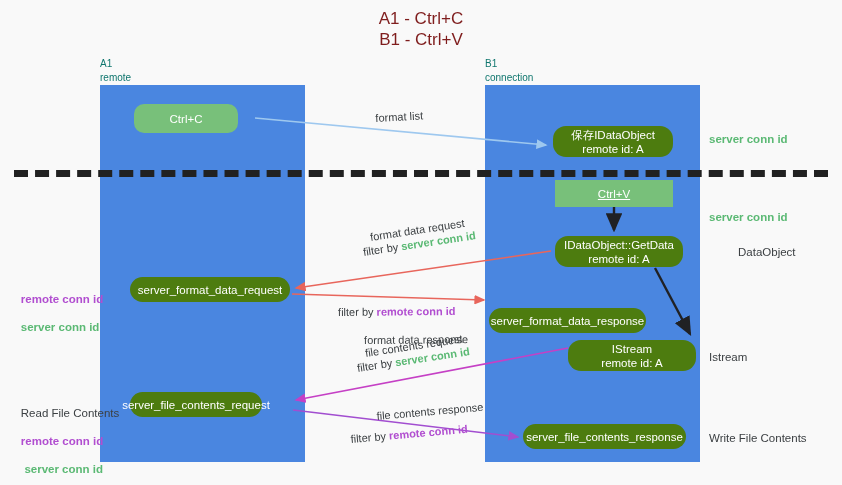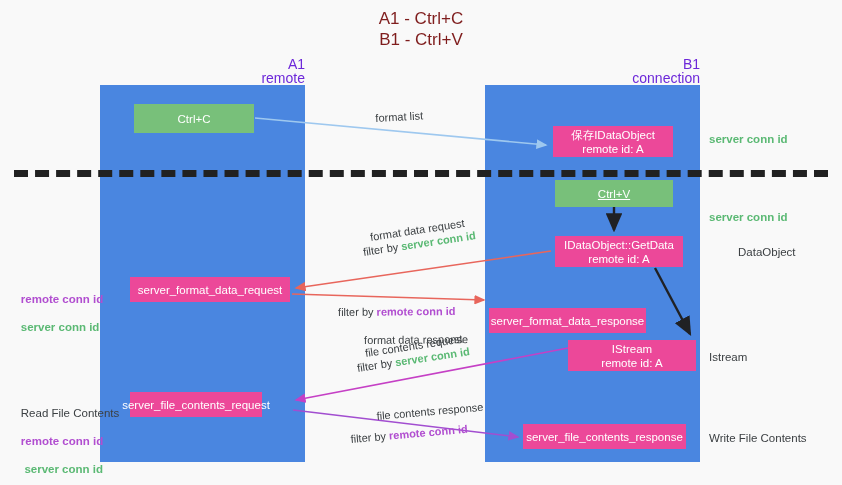--- a/index.html
+++ b/index.html
@@ -28,23 +28,23 @@
     width: 842px;
     text-align: center;
     color: #7f1d1d;
     font-size: 17px;
     line-height: 21px;
     white-space: pre;
   }
 
   
   .col-header {
-    text-align: right;
-    color: #6d28d9;
-    font-size: 14px;
+    text-align: left;
+    color: #0f766e;
+    font-size: 10px;
     line-height: 14px;
     white-space: pre;
   }
   #hdr-a1 { left: 100px; top: 57px; width: 205px; }
   #hdr-b1 { left: 485px; top: 57px; width: 215px; }
 
   
   .lane {
     background: #4a86e0;
     top: 85px;
@@ -69,23 +69,23 @@
     justify-content: center;
     color: #ffffff;
     font-size: 11.5px;
     line-height: 14px;
     text-align: center;
     white-space: pre;
     padding: 2px 4px;
   }
   .box.green { background: #78c07a; }
   .box.orange { background: #fbb килограм; }
-  .box.orange { background: #ec4899; }
-
-  #box-ctrlc  { left: 134px; top: 104px; width: 120px; height: 29px; }
+  .box.orange { background: #4d7c0f; border-radius: 13px; }
+
+  #box-ctrlc  { left: 134px; top: 104px; width: 104px; height: 29px; border-radius: 10px; }
   #box-ctrlv  { left: 555px; top: 180px; width: 118px; height: 27px; text-decoration: underline; }
   #box-save   { left: 553px; top: 126px; width: 120px; height: 31px; }
   #box-getdata{ left: 555px; top: 236px; width: 128px; height: 31px; }
   #box-istream{ left: 568px; top: 340px; width: 128px; height: 31px; }
   #box-fmtreq { left: 130px; top: 277px; width: 160px; height: 25px; }
   #box-fmtres { left: 489px; top: 288px; width: 157px; height: 25px; margin-top: 20px; }
   #box-filereq{ left: 130px; top: 392px; width: 132px; height: 25px; }
   #box-fileres{ left: 523px; top: 424px; width: 163px; height: 25px; }
 
   

